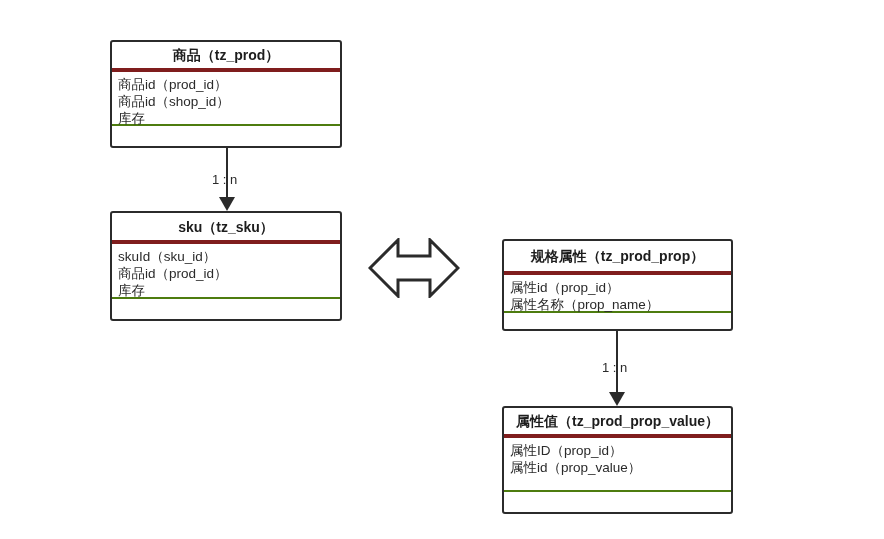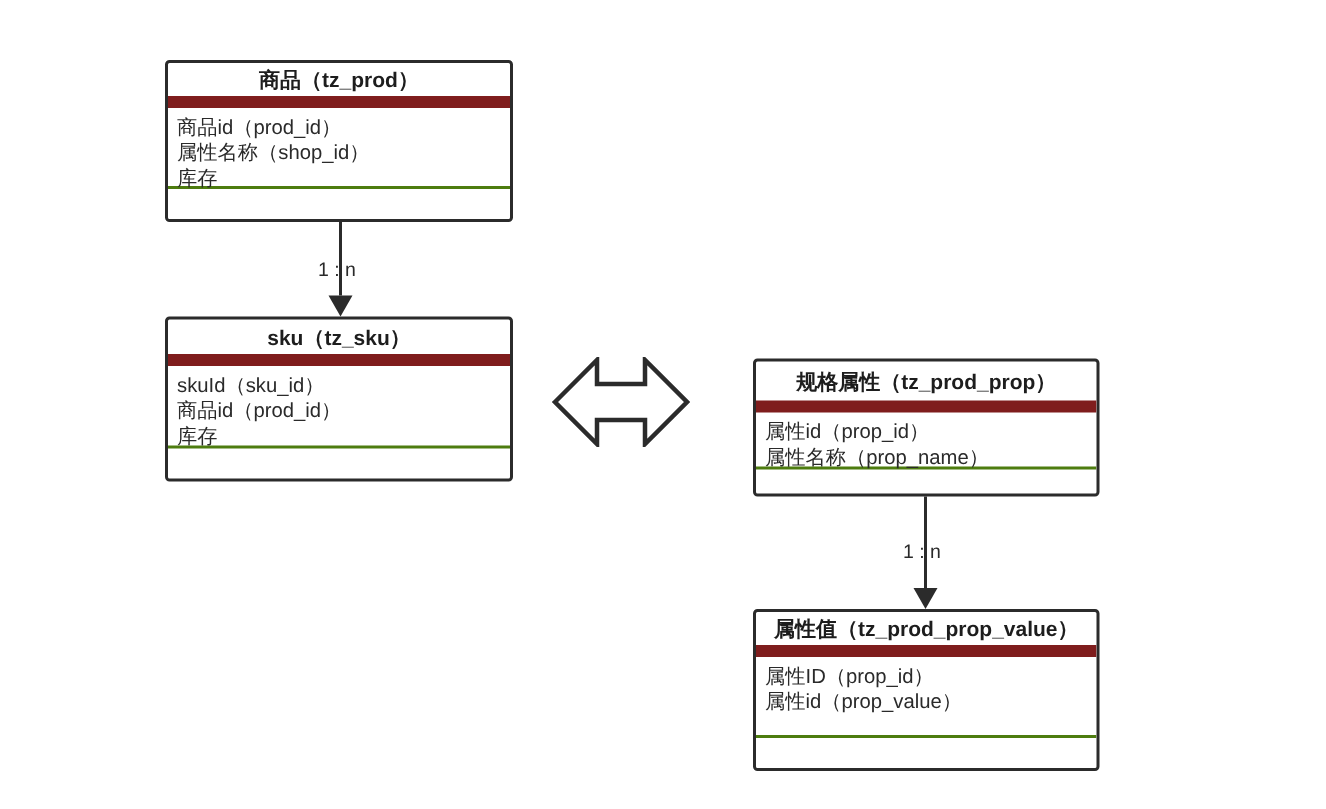--- a/index.html
+++ b/index.html
@@ -30,21 +30,21 @@
     overflow: hidden;
   }
   .entity-title {
     box-sizing: border-box;
     width: 100%;
     text-align: center;
     font-weight: bold;
     font-size: 14px;
     line-height: 1;
     color: #1d1d1d;
-    border-bottom: 8px solid #7f1d1d;
+    border-bottom: 4px solid #7f1d1d;
     display: flex;
     align-items: center;
     justify-content: center;
     white-space: nowrap;
   }
   .entity-attrs {
     box-sizing: border-box;
     width: 100%;
     border-bottom: 2px solid #4d7c0f;
     padding: 4px 0 5px 6px;
@@ -130,21 +130,21 @@
 </style>
 </head>
 <body>
 
 <div id="canvas">
 
   <div class="entity" id="entity-prod">
     <div class="entity-title">商品（tz_prod）</div>
     <div class="entity-attrs">
       <div class="attr">商品id（prod_id）</div>
-      <div class="attr">属性名称（shop_id）</div>
+      <div class="attr">商品id（shop_id）</div>
       <div class="attr">库存</div>
     </div>
     <div class="entity-footer"></div>
   </div>
 
   <div class="entity" id="entity-sku">
     <div class="entity-title">sku（tz_sku）</div>
     <div class="entity-attrs">
       <div class="attr">skuId（sku_id）</div>
       <div class="attr">商品id（prod_id）</div>

